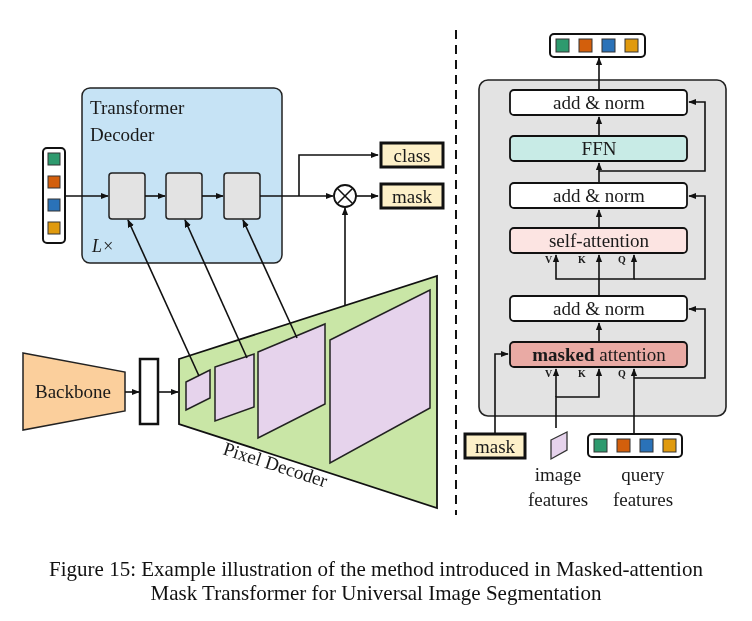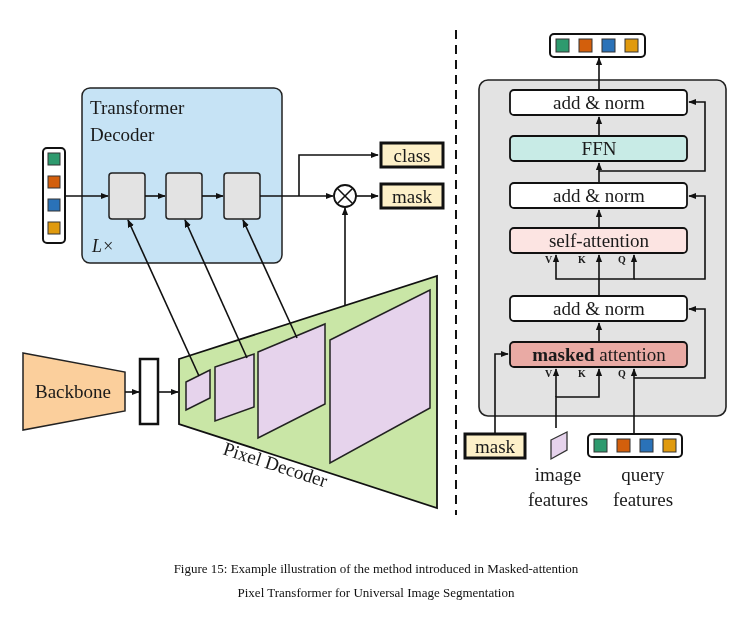--- a/index.html
+++ b/index.html
@@ -1,19 +1,19 @@
 <!DOCTYPE html>
 <html><head>
 <meta charset="utf-8">
 <style>
   html, body { margin:0; padding:0; background:#ffffff; }
   body { width:752px; height:621px; position:relative; overflow:hidden; font-family:"DejaVu Serif", serif; }
   #diagram { position:absolute; left:0; top:0; }
   .serif { font-family:"Liberation Serif", serif; fill:#1a1a1a; }
-  .caption { position:absolute; left:0; width:752px; text-align:center; font-family:"Liberation Serif", serif; font-size:13px; color:#111; line-height:24px; }
+  .caption { position:absolute; left:0; width:752px; text-align:center; font-family:"Liberation Serif", serif; font-size:21px; color:#111; line-height:24px; }
 </style>
 </head>
 <body>
 
 <svg id="diagram" width="752" height="540" viewBox="0 0 752 540">
   <defs>
     <marker id="arr" viewBox="0 0 10 10" refX="9" refY="5" markerWidth="5" markerHeight="5" orient="auto">
       <path d="M0,1 L10,5 L0,9 z" fill="#111"></path>
     </marker>
   </defs>
@@ -140,13 +140,13 @@
       <rect x="594" y="439" width="13" height="13" fill="#2e9a6e" stroke="#333" stroke-width="1"></rect>
       <rect x="617" y="439" width="13" height="13" fill="#d35f0c" stroke="#333" stroke-width="1"></rect>
       <rect x="640" y="439" width="13" height="13" fill="#2a72b8" stroke="#333" stroke-width="1"></rect>
       <rect x="663" y="439" width="13" height="13" fill="#e09a0e" stroke="#333" stroke-width="1"></rect>
     </g>
   <text x="643" y="481" class="serif" font-size="19" text-anchor="middle">query</text>
   <text x="643" y="506" class="serif" font-size="19" text-anchor="middle">features</text>
 </svg>
 
 <div class="caption" style="top:557px;">Figure 15: Example illustration of the method introduced in Masked-attention</div>
-<div class="caption" style="top:581px;">Pixel Transformer for Universal Image Segmentation</div>
+<div class="caption" style="top:581px;">Mask Transformer for Universal Image Segmentation</div>
 
 </body></html>

